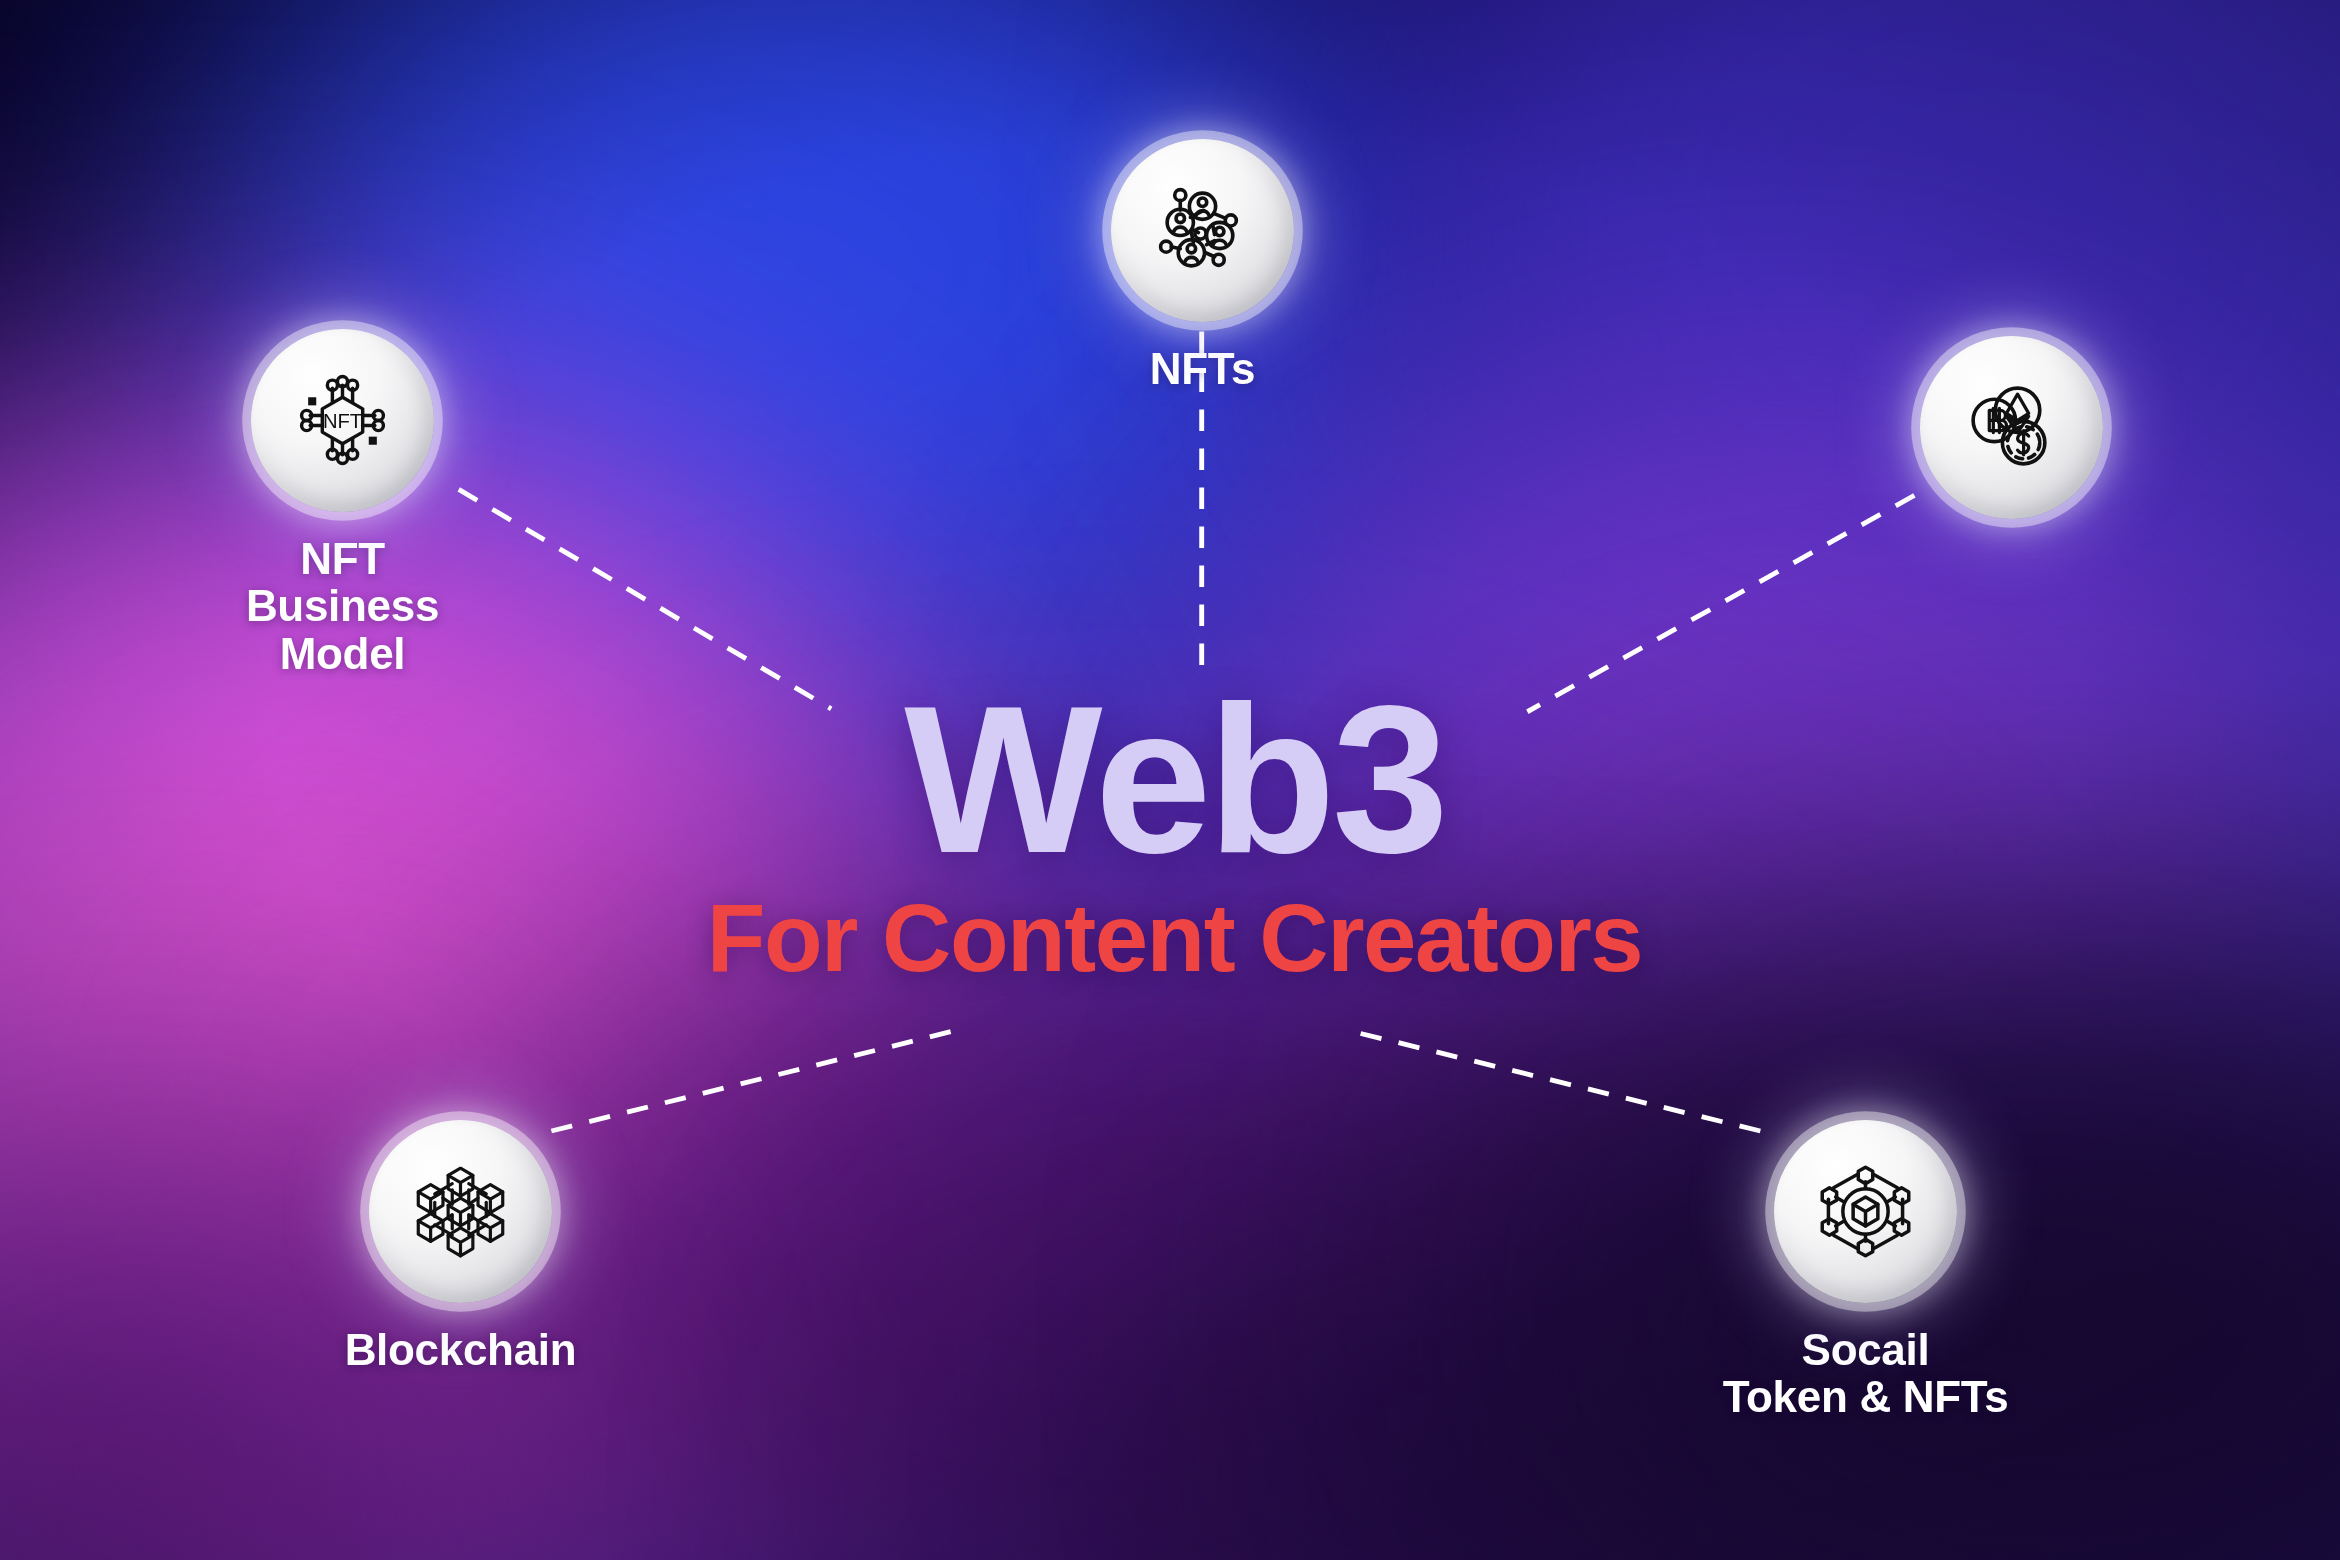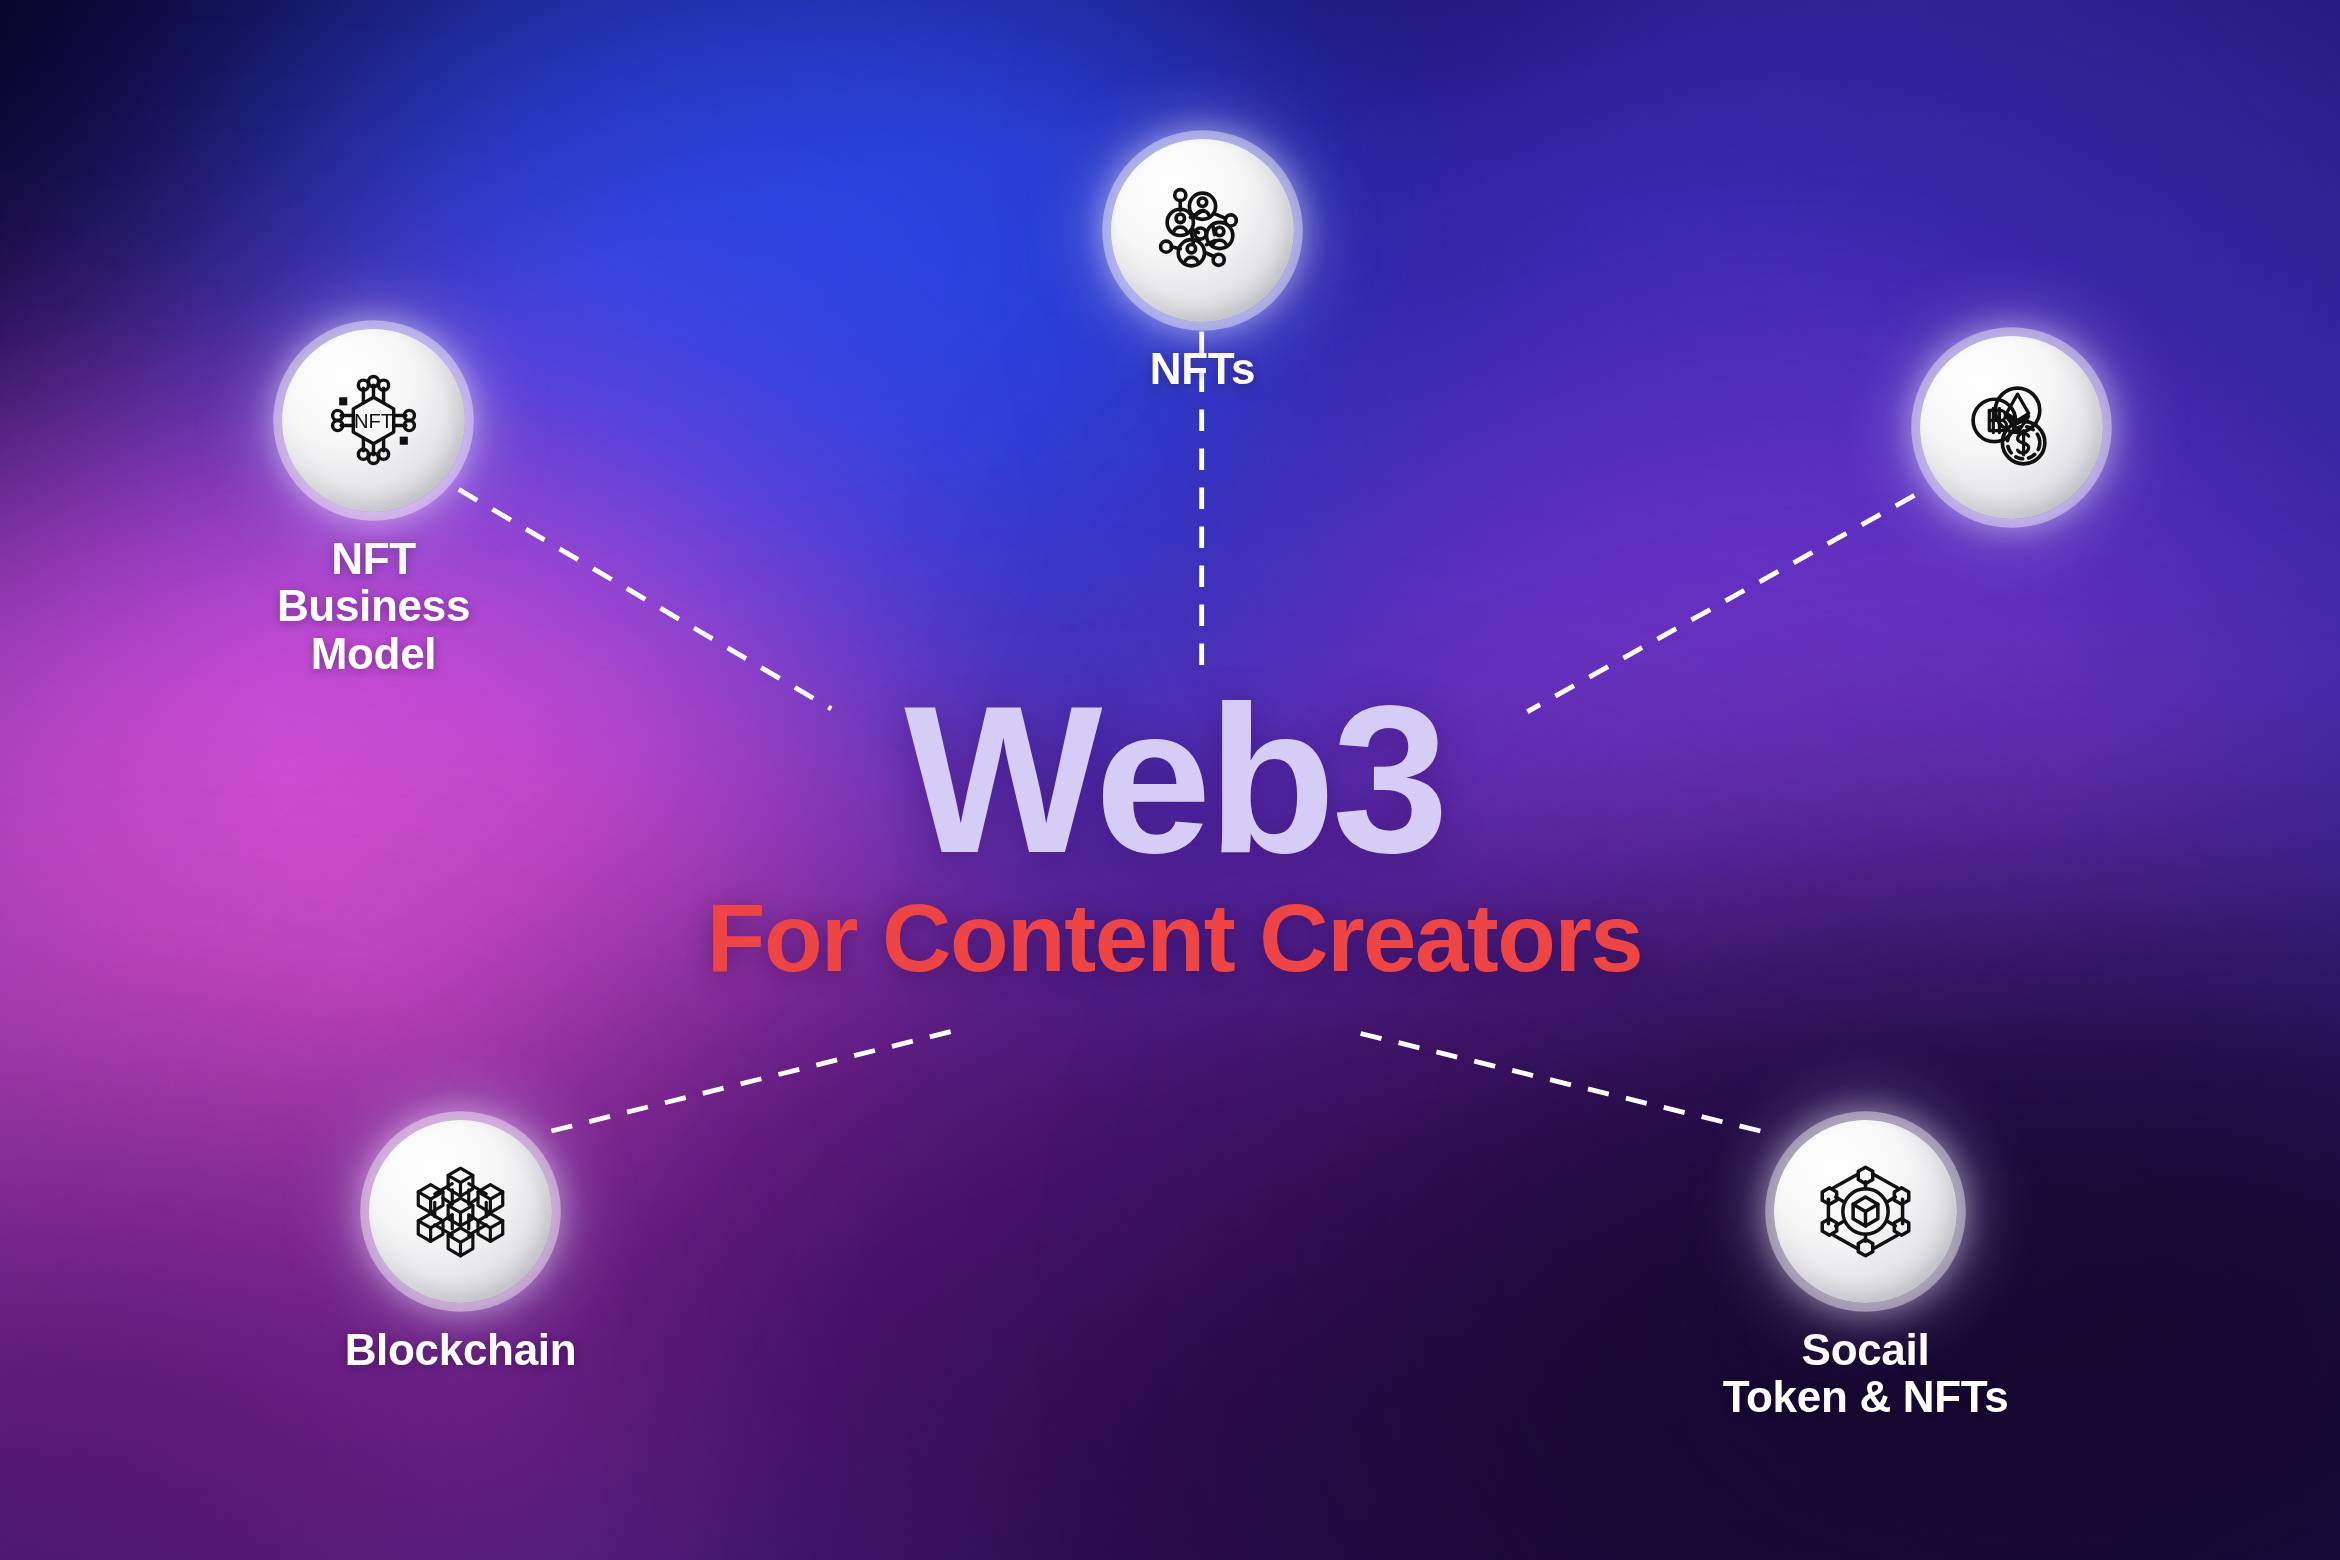--- a/index.html
+++ b/index.html
@@ -134,21 +134,21 @@
     font-size: 44px;
     font-weight: 700;
     line-height: 1.07;
     text-align: center;
     letter-spacing: -0.3px;
     white-space: pre-line;
     text-shadow: 0 2px 9.8px rgba(20,0,50,.35);
   }
 
   
-  #node-nft        { left: 373px;  top: 329px;  }
+  #node-nft        { left: 342px;  top: 329px;  }
   #node-daos       { left: 1202px; top: 139px;  }
   #node-crypto     { left: 2011px; top: 336px;  }
   #node-blockchain { left: 460px;  top: 1120px; }
   #node-social     { left: 1865px; top: 1120px; }
 
   
   .center {
     position: absolute;
     left: 8px; right: 0;
     top: 683px;

